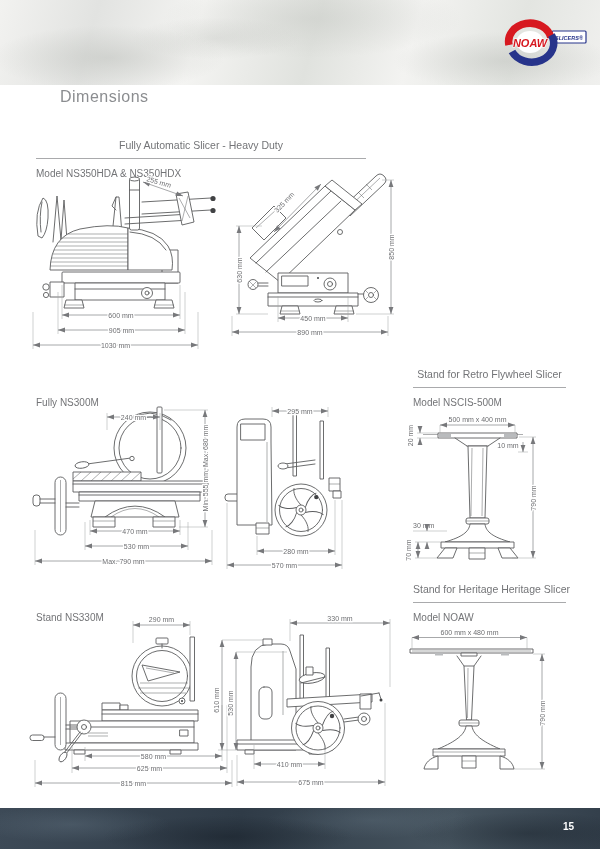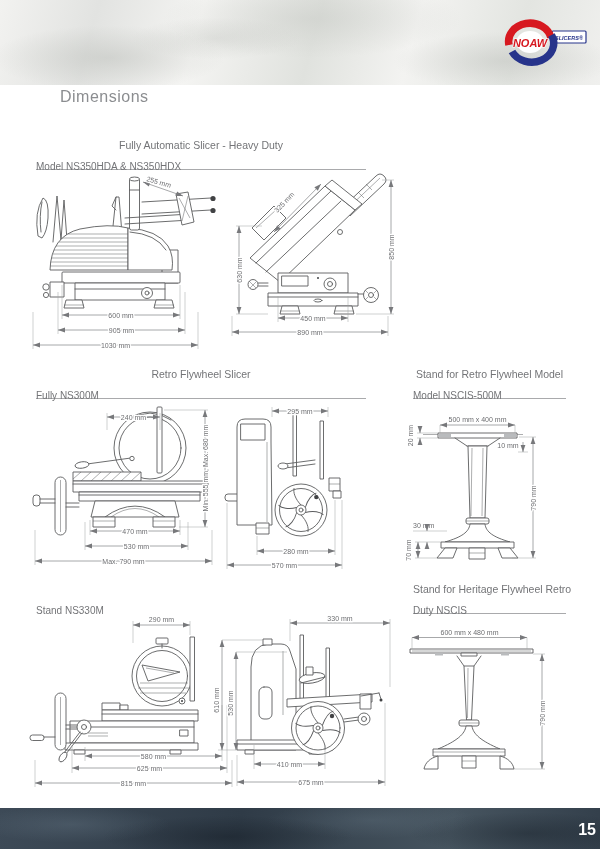--- a/index.html
+++ b/index.html
@@ -15,26 +15,26 @@
       radial-gradient(ellipse 120px 30px at 36% 45%, rgba(205,207,203,.5), transparent 70%),
       linear-gradient(105deg,#f2f2f0 0%,#e2e3e1 16%,#f4f4f2 33%,#e0e2de 52%,#f3f3f1 68%,#e3e5e1 85%,#f0f0ee 100%);}
   
   .footer{left:0;top:808px;width:600px;height:41px;background-color:#37434f;
     background-image:
       radial-gradient(ellipse 140px 26px at 12% 40%, rgba(130,150,165,.22), transparent 70%),
       radial-gradient(ellipse 180px 30px at 38% 70%, rgba(14,21,29,.40), transparent 70%),
       radial-gradient(ellipse 150px 26px at 62% 30%, rgba(135,155,170,.18), transparent 70%),
       radial-gradient(ellipse 170px 30px at 88% 62%, rgba(16,24,32,.35), transparent 70%),
       linear-gradient(100deg,#3d4a57,#2f3b47 40%,#46545f 75%,#333f4b);}
-  .pagenum{right:4px;top:821px;color:#ffffff;font-size:16px;font-weight:bold;}
+  .pagenum{right:26px;top:821px;color:#ffffff;font-size:10px;font-weight:bold;}
   
   .title{left:36px;top:88px;font-size:16px;color:#8b8d90;letter-spacing:.5px;white-space:nowrap;margin-left:24px;}
   .subtitle{left:36px;top:120px;font-size:10px;color:#56575b;white-space:nowrap;}
-  .sec{font-size:10.5px;color:#737477;border-bottom:1px solid #a9aaac;padding-bottom:18px;white-space:nowrap;}
-  .model{font-size:10px;color:#737477;white-space:nowrap;}
+  .sec{font-size:10.5px;color:#737477;border-bottom:1px solid #a9aaac;padding-bottom:7px;white-space:nowrap;}
+  .model{font-size:10px;color:#737477;white-space:nowrap;margin-top:7px;}
   
   svg{overflow:visible;}
   svg text{font-family:"Liberation Sans",sans-serif;}
   .m{stroke:#5b5c5e;stroke-width:.9;fill:none;stroke-linejoin:round;stroke-linecap:round;}
   .t{stroke:#5b5c5e;stroke-width:.5;fill:none;stroke-linejoin:round;}
   .mw{stroke:#5b5c5e;stroke-width:.9;fill:#ffffff;stroke-linejoin:round;}
   .fk{fill:#414244;stroke:none;}
   .pad{fill:#b9bbbd;stroke:none;}
   .d{stroke:#77787b;stroke-width:.65;fill:none;}
   .e{stroke:#9fa0a2;stroke-width:.5;fill:none;}
@@ -65,30 +65,29 @@
     <path d="M49.5,17 A21,18 0 1 1 10,33.5" stroke="#27348b" stroke-width="7.5" fill="none"></path>
     <ellipse cx="28" cy="24" rx="13.5" ry="11" fill="#ffffff"></ellipse>
     <text x="28" y="28.5" text-anchor="middle" font-size="11" font-weight="bold" font-style="italic" fill="#d71920" style="paint-order:stroke;stroke:#fff;stroke-width:1px">NOAW</text>
   </svg>
 
   <div class="abs title">Dimensions</div>
 
   <div class="abs sec" style="left:36px;top:139px;width:330px">Fully Automatic Slicer - Heavy Duty</div>
   <div class="abs model" style="left:36px;top:161px">Model NS350HDA &amp; NS350HDX</div>
 
-  <div class="abs sec" style="left:36px;top:368px;width:330px">Retro Flywheel Slicer</div>
   <div class="abs model" style="left:36px;top:390px">Fully NS300M</div>
 
-  <div class="abs sec" style="left:413px;top:368px;width:153px">Stand for Retro Flywheel Model</div>
+  <div class="abs sec" style="left:413px;top:368px;width:153px">Stand for Retro Flywheel Slicer</div>
   <div class="abs model" style="left:413px;top:390px">Model NSCIS-500M</div>
 
   <div class="abs model" style="left:36px;top:605px">Stand NS330M</div>
 
-  <div class="abs sec" style="left:413px;top:583px;width:153px">Stand for Heritage Flywheel Retro</div>
-  <div class="abs model" style="left:413px;top:605px">Duty NSCIS</div>
+  <div class="abs sec" style="left:413px;top:583px;width:153px">Stand for Heritage Heritage Slicer</div>
+  <div class="abs model" style="left:413px;top:605px">Model NOAW</div>
 
   <svg class="abs" style="left:30px;top:172px" width="190" height="182" viewBox="0 0 190 182">
 
     <path class="mw" d="M8,64 Q4,40 13,26 Q19,28 18,46 Q17,60 12,66 Z"></path>
     <path class="m" d="M12,30 Q9,44 11,60"></path>
     <path class="m" d="M23,70 L27,24 L31,68 M31,68 L34,28 L37,68"></path>
     <path class="m" d="M82,64 L86,25 L89,25 L92,62 M86,25 L82,34 L86,38"></path>
     <rect class="mw" x="132" y="78" width="16" height="33"></rect>
     <path class="mw" d="M20,98 Q21,64 50,57 Q80,51 98,56 L98,98 Z"></path>
     <g clip-path="url(#domeclip)">

